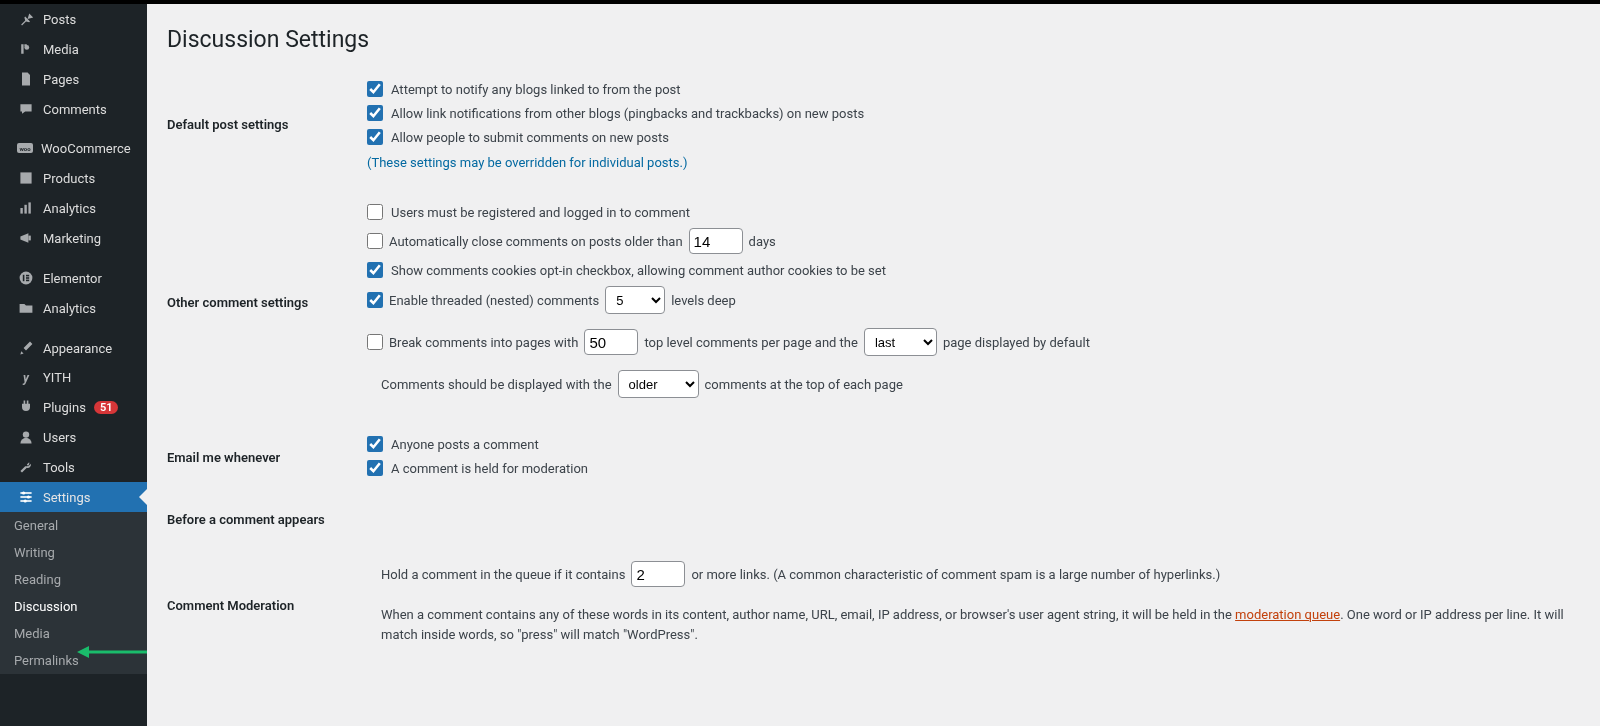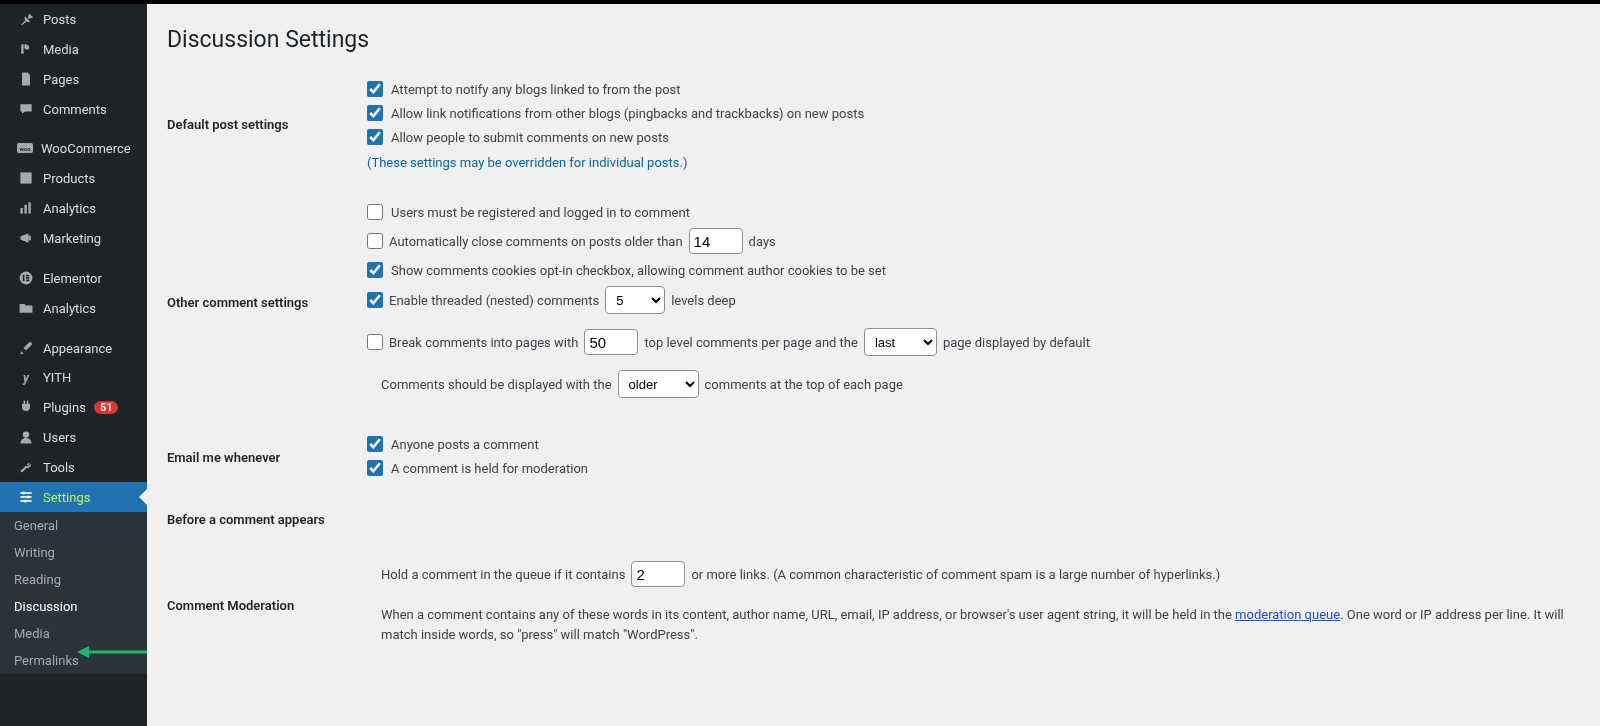--- a/index.html
+++ b/index.html
@@ -12,21 +12,21 @@
     height: 726px;
     overflow: hidden;
   }
   .topbar { height: 4px; background: #000; width: 100%; }
   .layout { display: flex; height: calc(100% - 4px); }
 
   
   .sidebar { width: 147px; background: #1d2327; color: #f0f0f1; font-size: 13px; overflow: hidden; }
   .sidebar ul { list-style: none; }
   .sidebar .item { display:flex; align-items:center; gap:8px; padding: 7px 17px; color:#ddd; cursor:pointer; }
-  .sidebar .item.active { background:#2271b1; color:#bef264; position:relative; }
+  .sidebar .item.active { background:#2271b1; color:#e5e5e5; position:relative; }
   .sidebar .item.active::after { content:""; position:absolute; right:-0px; top:50%; transform:translateY(-50%); border-width:8px; border-style:solid; border-color:transparent #f0f0f1 transparent transparent; }
   .sidebar .sep { height:10px; }
   .sidebar .icon { width:18px; display:inline-flex; justify-content:center; color:#a7aaad; }
   .sidebar .item.active .icon { color:#fff; }
   .sidebar .sub { list-style:none; background:#2c3338; }
   .sidebar .sub li { padding:6px 14px; color:#a7aaad; cursor:pointer; position:relative; }
   .sidebar .sub li.current { color:#fff; font-weight:400; }
   .sidebar .badge { background:#d63638; color:#fff; border-radius:9px; padding:0px 6px; font-size:11px; font-weight:600; }
 
   
@@ -34,21 +34,21 @@
   h1.page-title { font-size:23px; font-weight:400; color:#1d2327; padding: 3px 0 18px 0; margin-top: 15px; }
   .form-row { display:flex; align-items:center; padding: 6px 0 24px 0; }
   .row-label { width:200px; font-weight:600; color:#1d2327; font-size:13px; padding-top: 2px; }
   .row-fields { flex:1; max-width:1200px; color:#3c434a; }
   .row-fields label.cbrow { display:flex; align-items:center; gap:8px; padding:4px 0; font-size:13px; }
   .row-fields .desc { color:#0369a1; font-size:13px; padding-top:6px; }
   .row-fields .inline { display:flex; align-items:center; gap:6px; padding:4px 0; flex-wrap:wrap; }
   input[type="number"], input[type="text"].small { width:54px; padding:2px 4px; border:1px solid #8c8f94; border-radius:4px; font-size:15px; height:26px; }
   select { padding:2px 24px 2px 6px; border:1px solid #8c8f94; border-radius:4px; font-size:13px; height:28px; background:#fff; appearance:auto; }
   input[type="checkbox"] { width:16px; height:16px; accent-color:#2271b1; border-radius:4px; }
-  a.link { color:#1d4ed8; text-decoration:underline; }
+  a.link { color:#c2410c; text-decoration:underline; }
   .moderation-text { font-size:13px; line-height:1.5; color:#3c434a; padding:4px 0 8px 14px; }
 
   
   .arrow-annotation { position:absolute; left:77px; top:644px; pointer-events:none; }
 </style>
 </head>
 <body>
 
 <div class="topbar"></div>
 <div class="layout">

